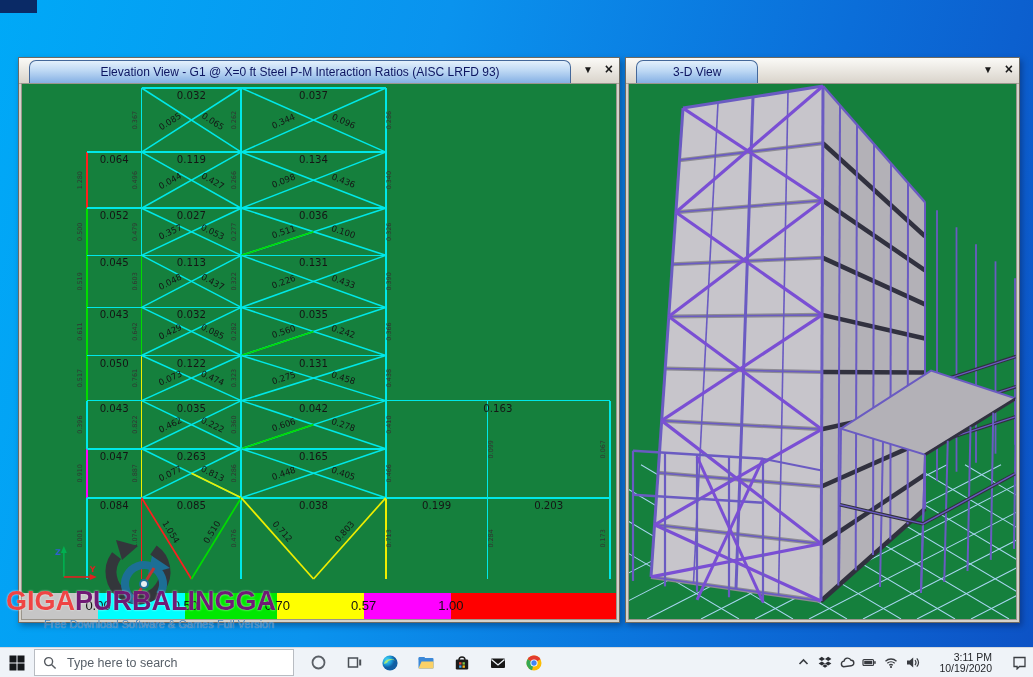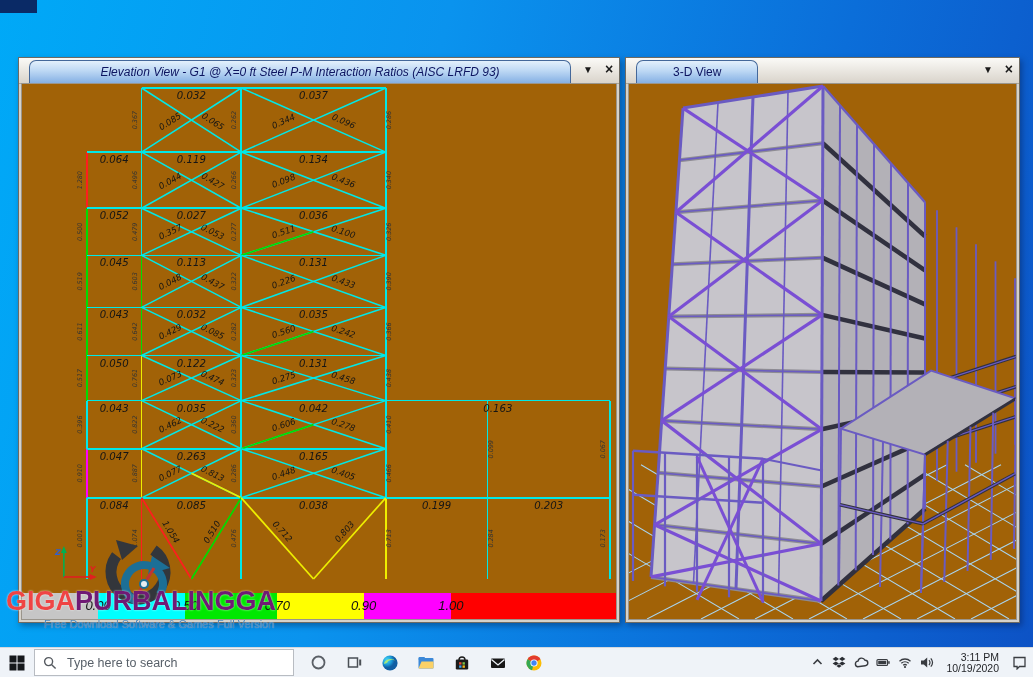--- a/index.html
+++ b/index.html
@@ -4,37 +4,37 @@
 <style>
   html,body{margin:0;padding:0;}
   body{width:1033px;height:677px;overflow:hidden;position:relative;
        font-family:"Liberation Sans",sans-serif;
        background:linear-gradient(103deg,#00a9f7 0%,#0a93ee 38%,#0b6ed9 72%,#0d52c5 100%);}
   .artifact{position:absolute;left:0;top:0;width:37px;height:13px;background:#0a2a66;}
 
   
   .window{position:absolute;background:#d6d2ca;border:1px solid #6e6a62;
           box-shadow:2px 3px 6px rgba(0,10,40,.35);}
-  .win-elev{left:18px;top:57px;width:600px;height:564px;font-style:italic;}
+  .win-elev{left:18px;top:57px;width:600px;height:564px;}
   .win-3d{left:625px;top:57px;width:393px;height:564px;text-align:center;}
   .titlebar{position:absolute;left:0;top:0;right:0;height:25px;
             background:linear-gradient(#fbfaf7,#d9d4cb);border-bottom:1px solid #aca699;
             display:flex;align-items:flex-end;}
   .title-tab{height:22px;margin-left:10px;border:1px solid #44689a;border-bottom:none;
              border-radius:7px 7px 0 0;
              background:linear-gradient(#e3f0fc,#bdd8f4 45%,#85b0e4);
              display:flex;align-items:center;justify-content:center;
              font-size:12px;color:#0d1560;white-space:nowrap;}
   .win-elev .title-tab{width:540px;}
   .win-3d .title-tab{padding:0 36px;}
   .win-controls{position:absolute;right:6px;top:3px;display:flex;gap:12px;align-items:center;
                 color:#1a1a1a;}
   .wc-menu{font-size:10px;cursor:default;}
   .wc-close{font-size:14px;font-weight:bold;cursor:default;}
-  .content{position:absolute;left:2px;right:2px;top:25px;bottom:2px;background:#a16207;
+  .content{position:absolute;left:2px;right:2px;top:25px;bottom:2px;background:#15803d;
            border:1px solid #9a958c;overflow:hidden;}
   .content svg{position:absolute;left:0;top:0;width:100%;}
   svg.elev{height:calc(100% - 26px);}
   svg.v3d{height:100%;}
 
   
   .scalebar{position:absolute;left:0;right:0;bottom:0;height:26px;display:flex;margin-top:32px;}
   .scalebar .seg{height:100%;}
   .scalebar .lab{position:absolute;top:0;height:26px;line-height:26px;font-size:13px;
                  color:#111;transform:translateX(-50%);}
@@ -54,21 +54,21 @@
   .taskbar{position:absolute;left:0;bottom:0;width:1033px;height:29px;background:#eff3f8;
            border-top:1px solid #d4d8de;display:flex;align-items:center;z-index:100;}
   .start{width:34px;height:29px;display:flex;align-items:center;justify-content:center;}
   .searchbox{width:258px;height:25px;background:#fff;border:1px solid #b8bcc2;
              display:flex;align-items:center;margin-right:6px;}
   .searchbox input{border:none;outline:none;font-size:12.5px;color:#8b5cf6;width:200px;
                    font-family:"Liberation Sans",sans-serif;background:transparent;}
   .searchbox input::placeholder{color:#586069;opacity:1;}
   .appicons{display:flex;align-items:center;}
   .appicons .ticon{width:36px;height:29px;display:flex;align-items:center;justify-content:center;}
-  .trayarea{margin-left:auto;display:flex;align-items:center;}
+  .trayarea{margin-left:auto;display:flex;align-items:center;gap:7px;}
   .trayarea .ticon{width:22px;height:29px;display:flex;align-items:center;justify-content:center;}
   .clock{text-align:right;font-size:10.5px;line-height:11px;color:#1f2125;margin:0 6px 0 8px;}
   .actionc{width:28px;height:29px;display:flex;align-items:center;justify-content:center;}
 </style>
 </head>
 <body>
 
 <div class="desktop">
   <div class="artifact"></div>
 
@@ -314,21 +314,21 @@
       <div class="scalebar" id="scaleBar">
           <div class="seg" style="width: 12.8%; background: rgb(198, 198, 198);"></div>
           <div class="seg" style="width: 14.7%; background: rgb(0, 255, 255);"></div>
           <div class="seg" style="width: 15.5%; background: rgb(0, 232, 0);"></div>
           <div class="seg" style="width: 14.5%; background: rgb(255, 255, 0);"></div>
           <div class="seg" style="width: 14.7%; background: rgb(255, 0, 255);"></div>
           <div class="seg" style="width: 27.8%; background: rgb(255, 0, 0);"></div>
           <span class="lab" style="left: 12.8%;">0.00</span>
           <span class="lab" style="left: 27.5%;">0.50</span>
           <span class="lab" style="left: 43%;">0.70</span>
-          <span class="lab" style="left: 57.5%;">0.90</span>
+          <span class="lab" style="left: 57.5%;">0.57</span>
           <span class="lab" style="left: 72.2%;">1.00</span>
         </div>
     </div>
   </div>
 
   <div class="window win-3d">
     <div class="titlebar">
       <div class="title-tab">
         <span>3-D View</span>
       </div>

